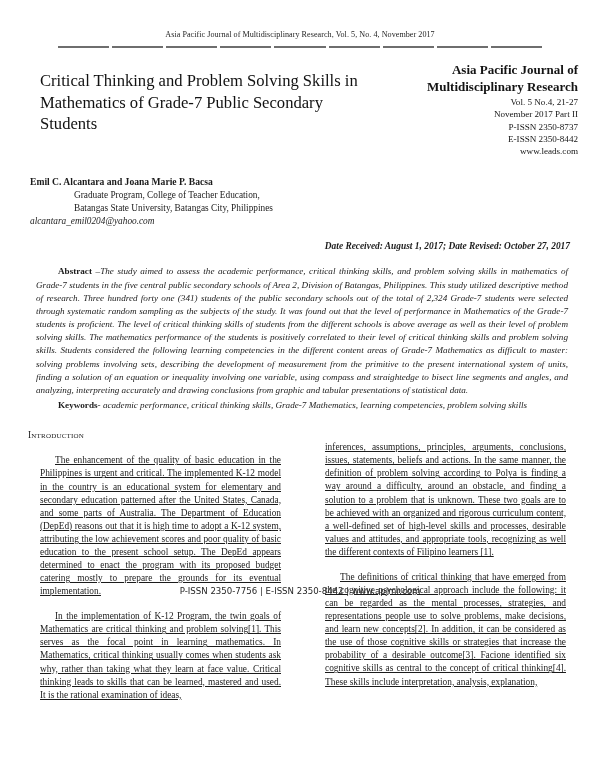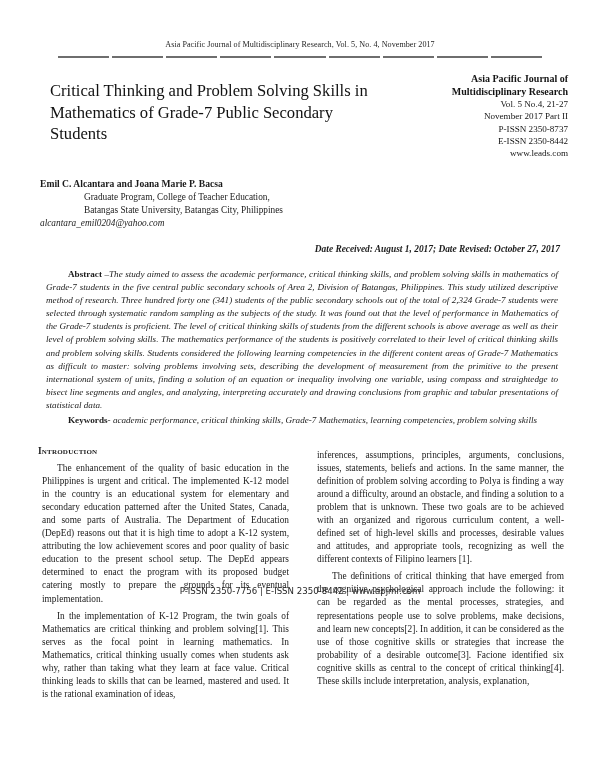--- a/index.html
+++ b/index.html
@@ -12,21 +12,21 @@
     height: 776px;
     font-family: "Liberation Serif", "DejaVu Serif", serif;
     color: #1b1b1b;
     position: relative;
     overflow: hidden;
   }
   .page {
     width: 600px;
     height: 612px;
     box-sizing: border-box;
-    padding: 10px;
+    padding: 0;
     position: relative;
   }
 
   
   .running-head {
     text-align: center;
     font-size: 8.1px;
     letter-spacing: 0.05px;
     padding-top: 30px;
     color: #1e1e1e;
@@ -69,21 +69,21 @@
   .journal-col {
     flex: 1;
     text-align: right;
     font-size: 9.1px;
     line-height: 1.36;
     padding-top: 2px;
     color: #141414;
   }
   .journal-col .jtitle {
     font-weight: bold;
-    font-size: 10px;
+    font-size: 13px;
     line-height: 1.3;
     display: block;
   }
   .journal-col .jline { display: block; }
 
   
   .authors {
     padding: 17px 30px 0 30px;
     font-size: 9.3px;
     line-height: 1.42;
@@ -140,27 +140,28 @@
     padding: 17px 22px 0 28px;
     gap: 20px;
   }
   .col {
     flex: 1;
     font-size: 9.35px;
     line-height: 1.40;
     text-align: justify;
   }
   .col p {
-    margin: 4px;
+    margin: 12px;
     text-indent: 15px;
+    text-decoration: underline;
   }
   .col p.noindent { text-indent: 0; }
   .sec-head {
     font-size: 9.4px;
-    font-weight: bold;
+    font-weight: normal;
     margin: 0 0 1px 0;
     font-variant: small-caps;
     text-transform: none;
     letter-spacing: 0.2px;
   }
 
   
   .footer {
     position: absolute;
     left: 0;

